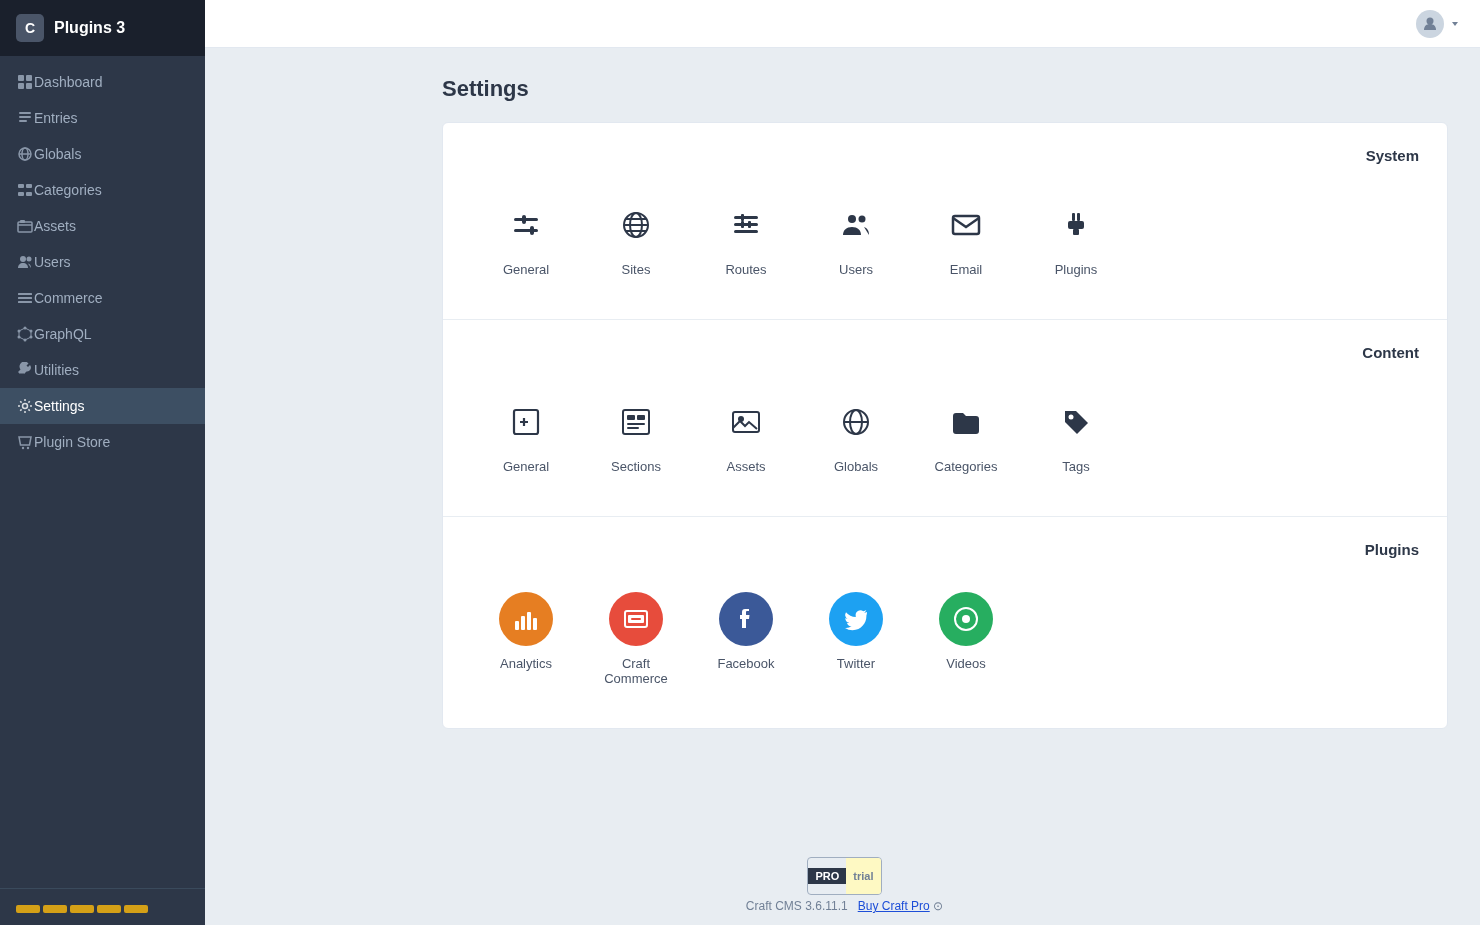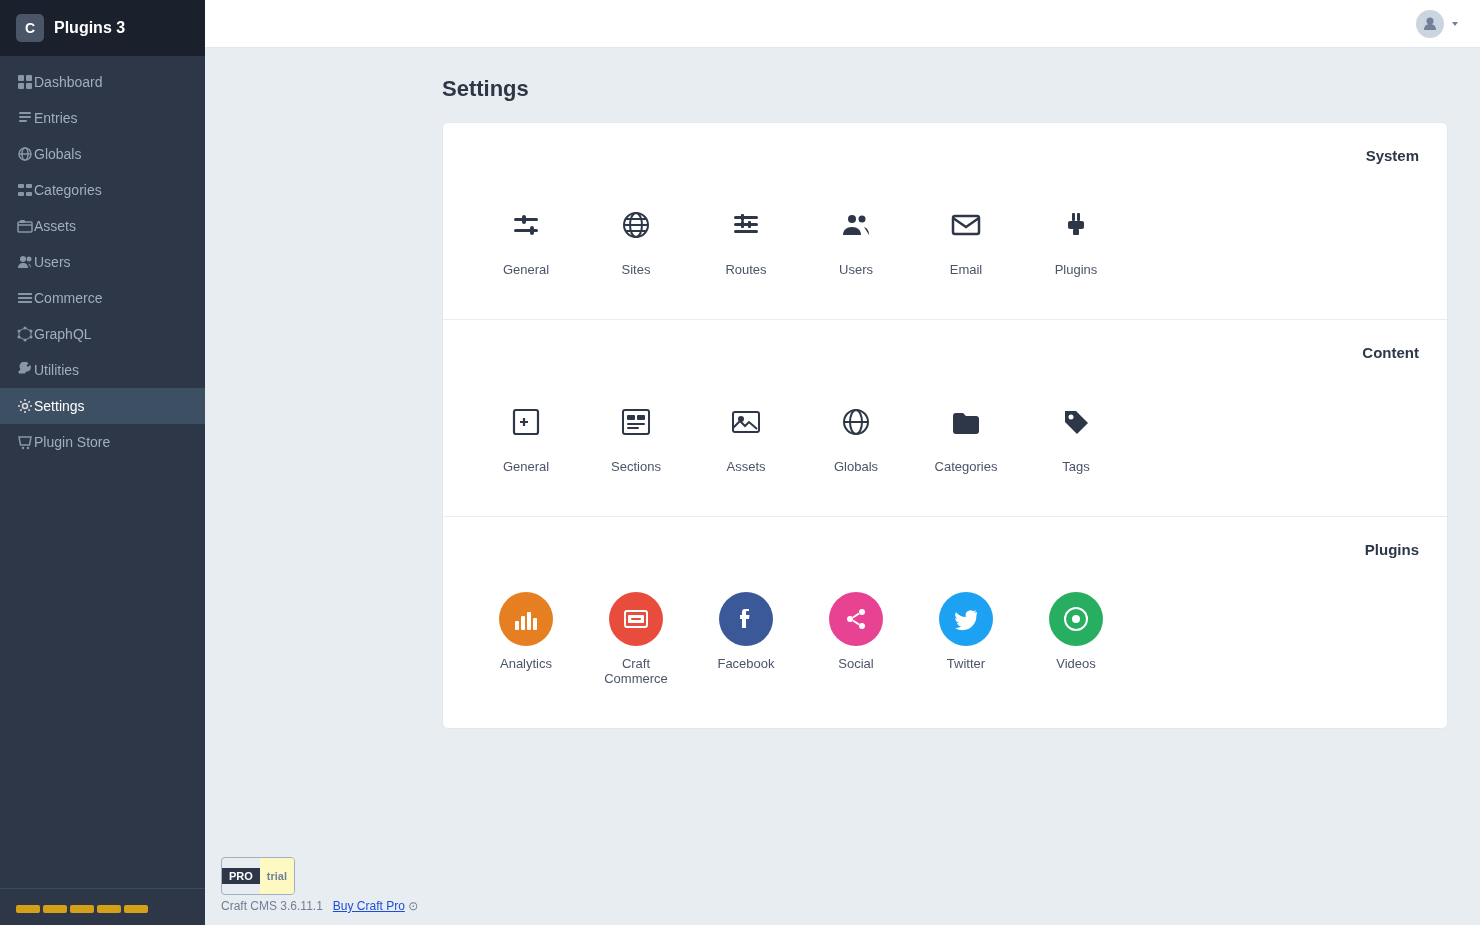--- a/index.html
+++ b/index.html
@@ -180,21 +180,21 @@
     }
 
     
     #footer {
       position: fixed;
       bottom: 0;
       left: 209px;
       right: 0;
       display: flex;
       flex-direction: column;
-      align-items: flex-start;
+      align-items: center;
       padding: 12px;
       gap: 4px;
     }
     .pro-badge {
       display: flex;
       align-items: center;
       gap: 0;
       border: 1px solid #a0aec0;
       border-radius: 4px;
       overflow: hidden;
@@ -572,32 +572,20 @@
 
         <div class="icon-item">
           <div class="icon-circle" style="background:#3b5998;">
             <svg width="28" height="28" viewBox="0 0 28 28" fill="white">
                 <path d="M16 4h-3c-2 0-3 1-3 3v3H8v4h2v9h4v-9h3l.5-4H14V7.5c0-.8.2-1.5 1-1.5h2V4z"></path>
               </svg>
           </div>
           <span class="icon-label">Facebook</span>
         </div>
 
-        <div class="icon-item">
-          <div class="icon-circle" style="background:#e84393;">
-            <svg width="28" height="28" viewBox="0 0 28 28" fill="white">
-                <circle cx="20" cy="7" r="3"></circle>
-                <circle cx="8" cy="14" r="3"></circle>
-                <circle cx="20" cy="21" r="3"></circle>
-                <line x1="11" y1="12.5" x2="17" y2="8.5" stroke="white" stroke-width="2"></line>
-                <line x1="11" y1="15.5" x2="17" y2="19.5" stroke="white" stroke-width="2"></line>
-              </svg>
-          </div>
-          <span class="icon-label">Social</span>
-        </div>
 
         <div class="icon-item">
           <div class="icon-circle" style="background:#1da1f2;">
             <svg width="28" height="28" viewBox="0 0 28 28" fill="white">
                 <path d="M25 7a10 10 0 01-2.8.77 4.9 4.9 0 002.1-2.7c-.9.55-1.9.95-3 1.16A4.86 4.86 0 0013.7 11c0 .38.04.75.12 1.1A13.8 13.8 0 014 7.14a4.87 4.87 0 001.5 6.5 4.9 4.9 0 01-2.2-.6v.06a4.87 4.87 0 003.9 4.76 4.9 4.9 0 01-2.2.08 4.87 4.87 0 004.55 3.37A9.75 9.75 0 013 23a13.8 13.8 0 007.5 2.2c9 0 13.9-7.45 13.9-13.9 0-.21 0-.42-.02-.63A9.9 9.9 0 0025 7z"></path>
               </svg>
           </div>
           <span class="icon-label">Twitter</span>
         </div>
 

